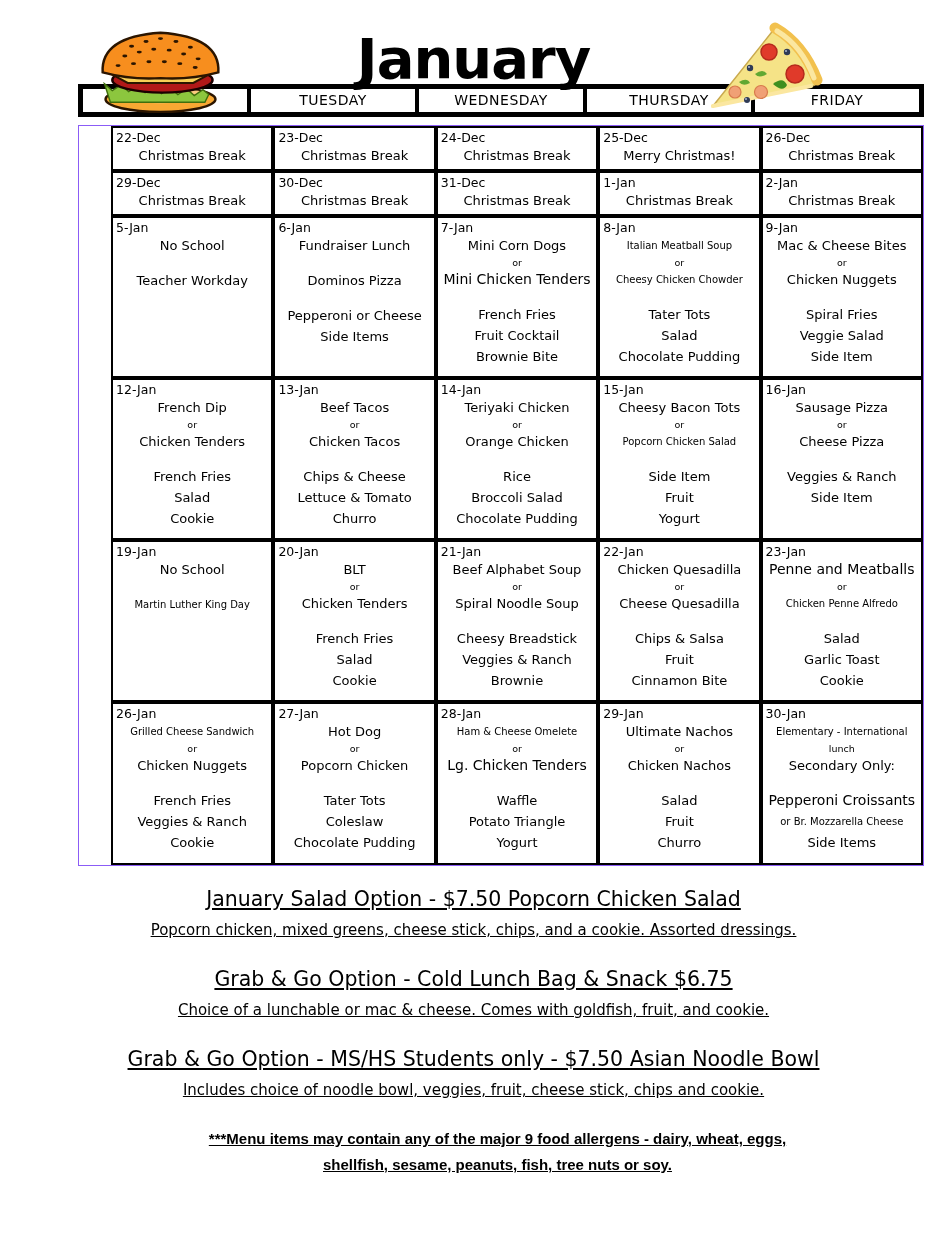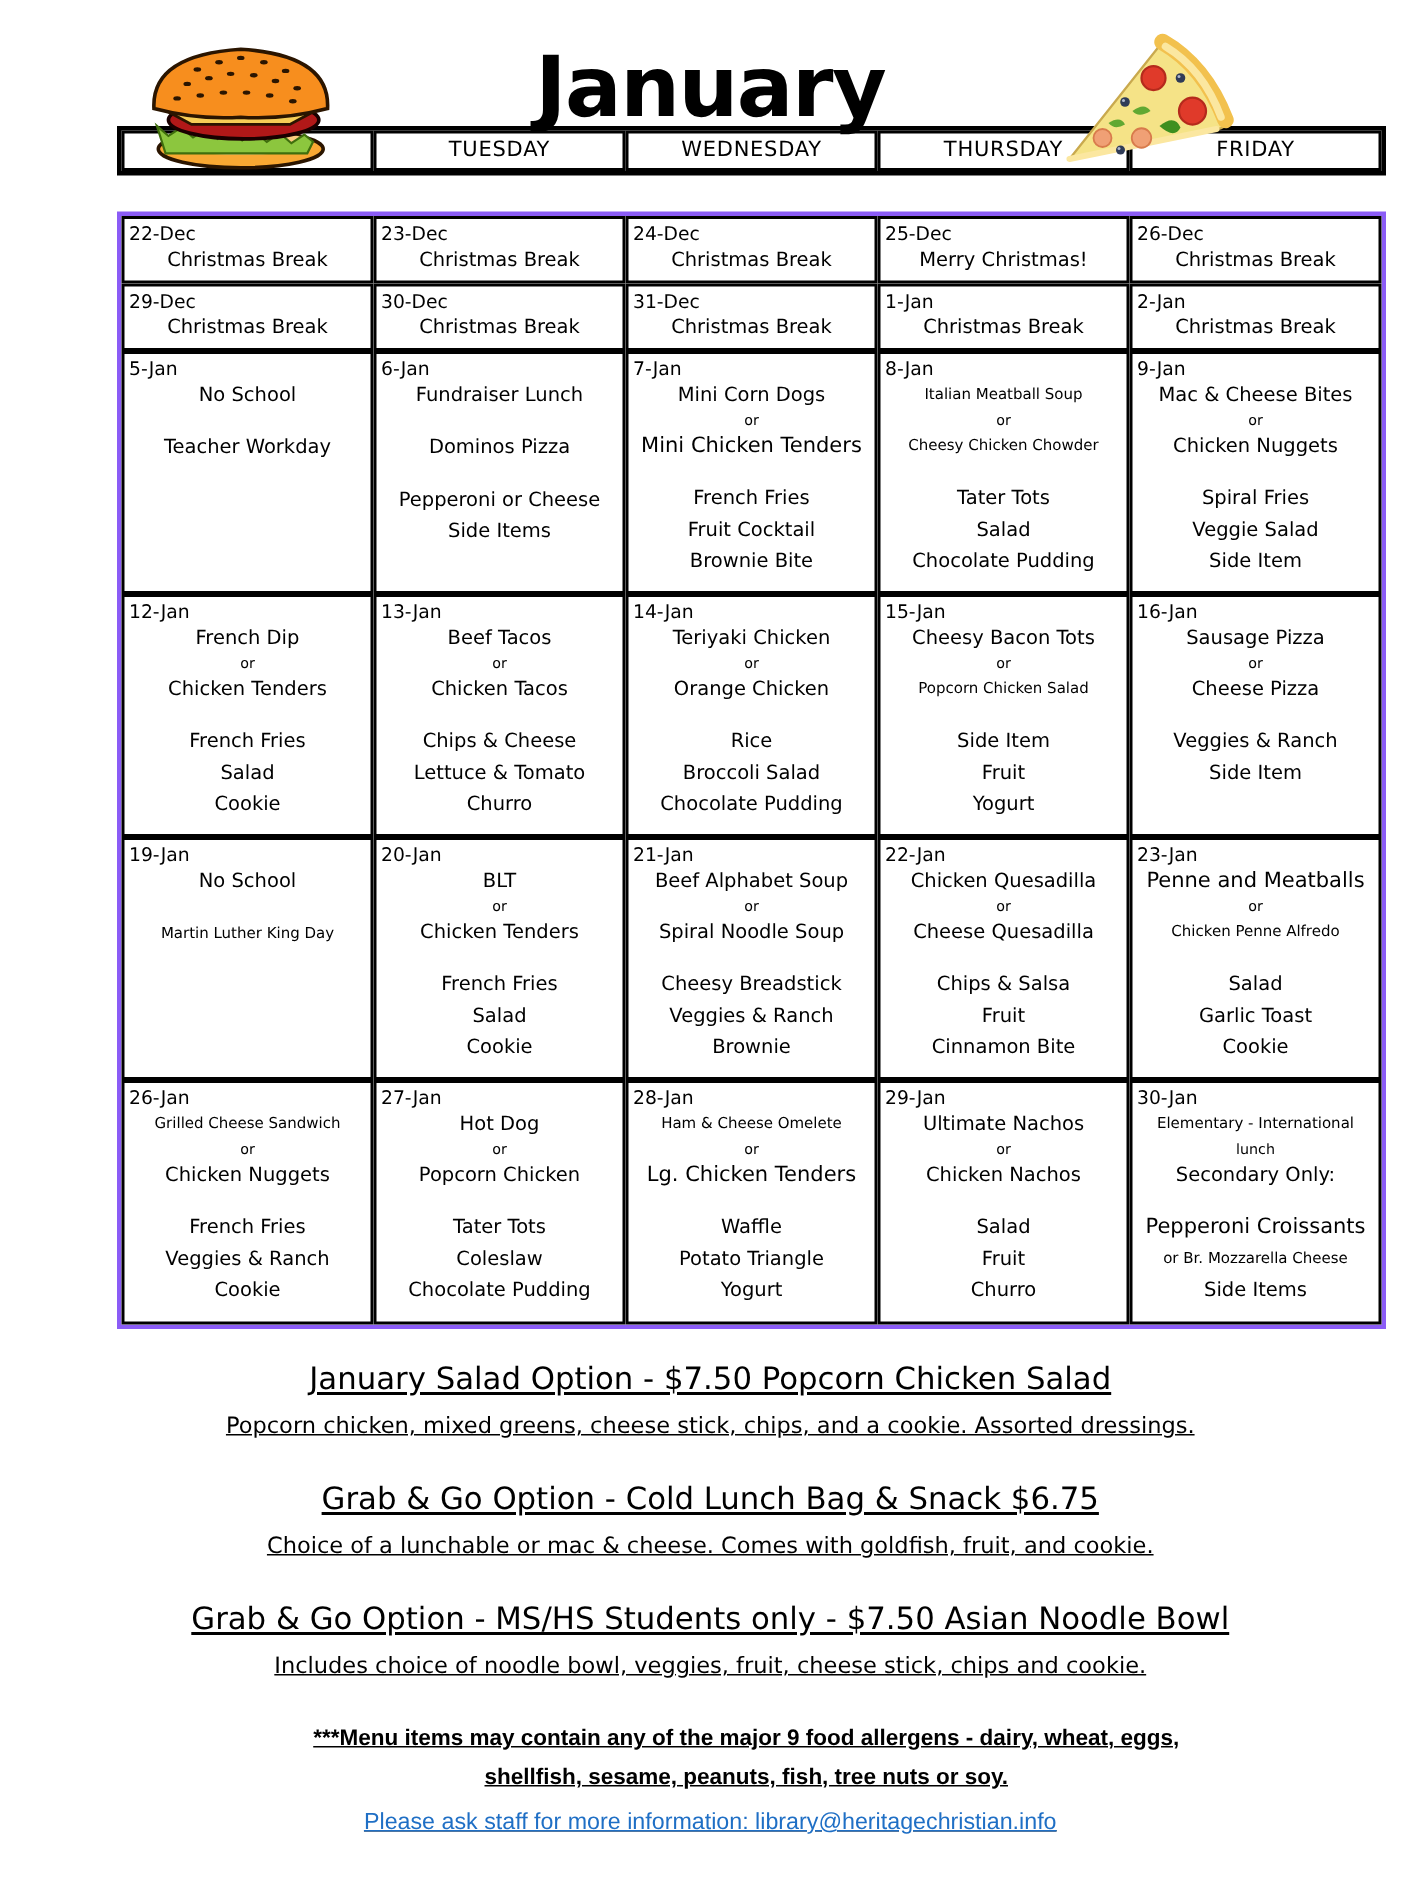--- a/index.html
+++ b/index.html
@@ -12,21 +12,21 @@
   .burger-wrap{position:absolute;left:93px;top:22px;}
   .pizza-wrap{position:absolute;left:703px;top:22px;}
 
   
   .cal{margin-left:78px;width:846px;box-sizing:border-box;}
   .weekrow{display:grid;grid-template-columns:repeat(5,1fr);border:3px solid #000;}
   .weekrow .wcell{border:2px solid #000;text-align:center;font-size:14px;
                   letter-spacing:.5px;padding:3px 0 4px 0;font-weight:500;}
   .grid{display:grid;grid-template-columns:repeat(5,1fr);
         grid-template-rows:45px 45px 162px 162px 162px 163px;
-        border:3px solid #8b5cf6;margin-top:24px;}
+        border:1px solid #8b5cf6;margin-top:8px;padding-left:32px;}
   .cell{border:2px solid #000;overflow:hidden;box-sizing:border-box;background:#fff;}
   .date{font-size:12.5px;text-align:left;padding:2px 0 0 3px;line-height:15px;white-space:nowrap;}
   .ln{text-align:center;white-space:nowrap;}
   .ln-n{font-size:13px;line-height:21px;}
   .ln-m{font-size:14px;line-height:21px;}
   .ln-s{font-size:10px;line-height:21px;text-align:center;}
   .ln-x{font-size:9.5px;line-height:13px;}
   .ln-b{height:14px;}
 
   
@@ -351,16 +351,13 @@
     <div class="sec-d">Choice of a lunchable or mac &amp; cheese.  Comes with goldfish, fruit, and cookie.</div>
   </div>
   <div class="sec">
     <div class="sec-h">Grab &amp; Go Option - MS/HS Students only - $7.50  Asian Noodle Bowl</div>
     <div class="sec-d">Includes choice of noodle bowl, veggies, fruit, cheese stick, chips and cookie.</div>
   </div>
   <div class="allergen">
     <div>***Menu items may contain any of the major 9 food allergens - dairy, wheat, eggs,</div>
     <div>shellfish, sesame, peanuts, fish, tree nuts or soy.</div>
   </div>
-  <div class="linkline">
-    <a>Please ask staff for more information:  library@heritagechristian.info</a>
-  </div>
 </div>
 
 </body></html>

